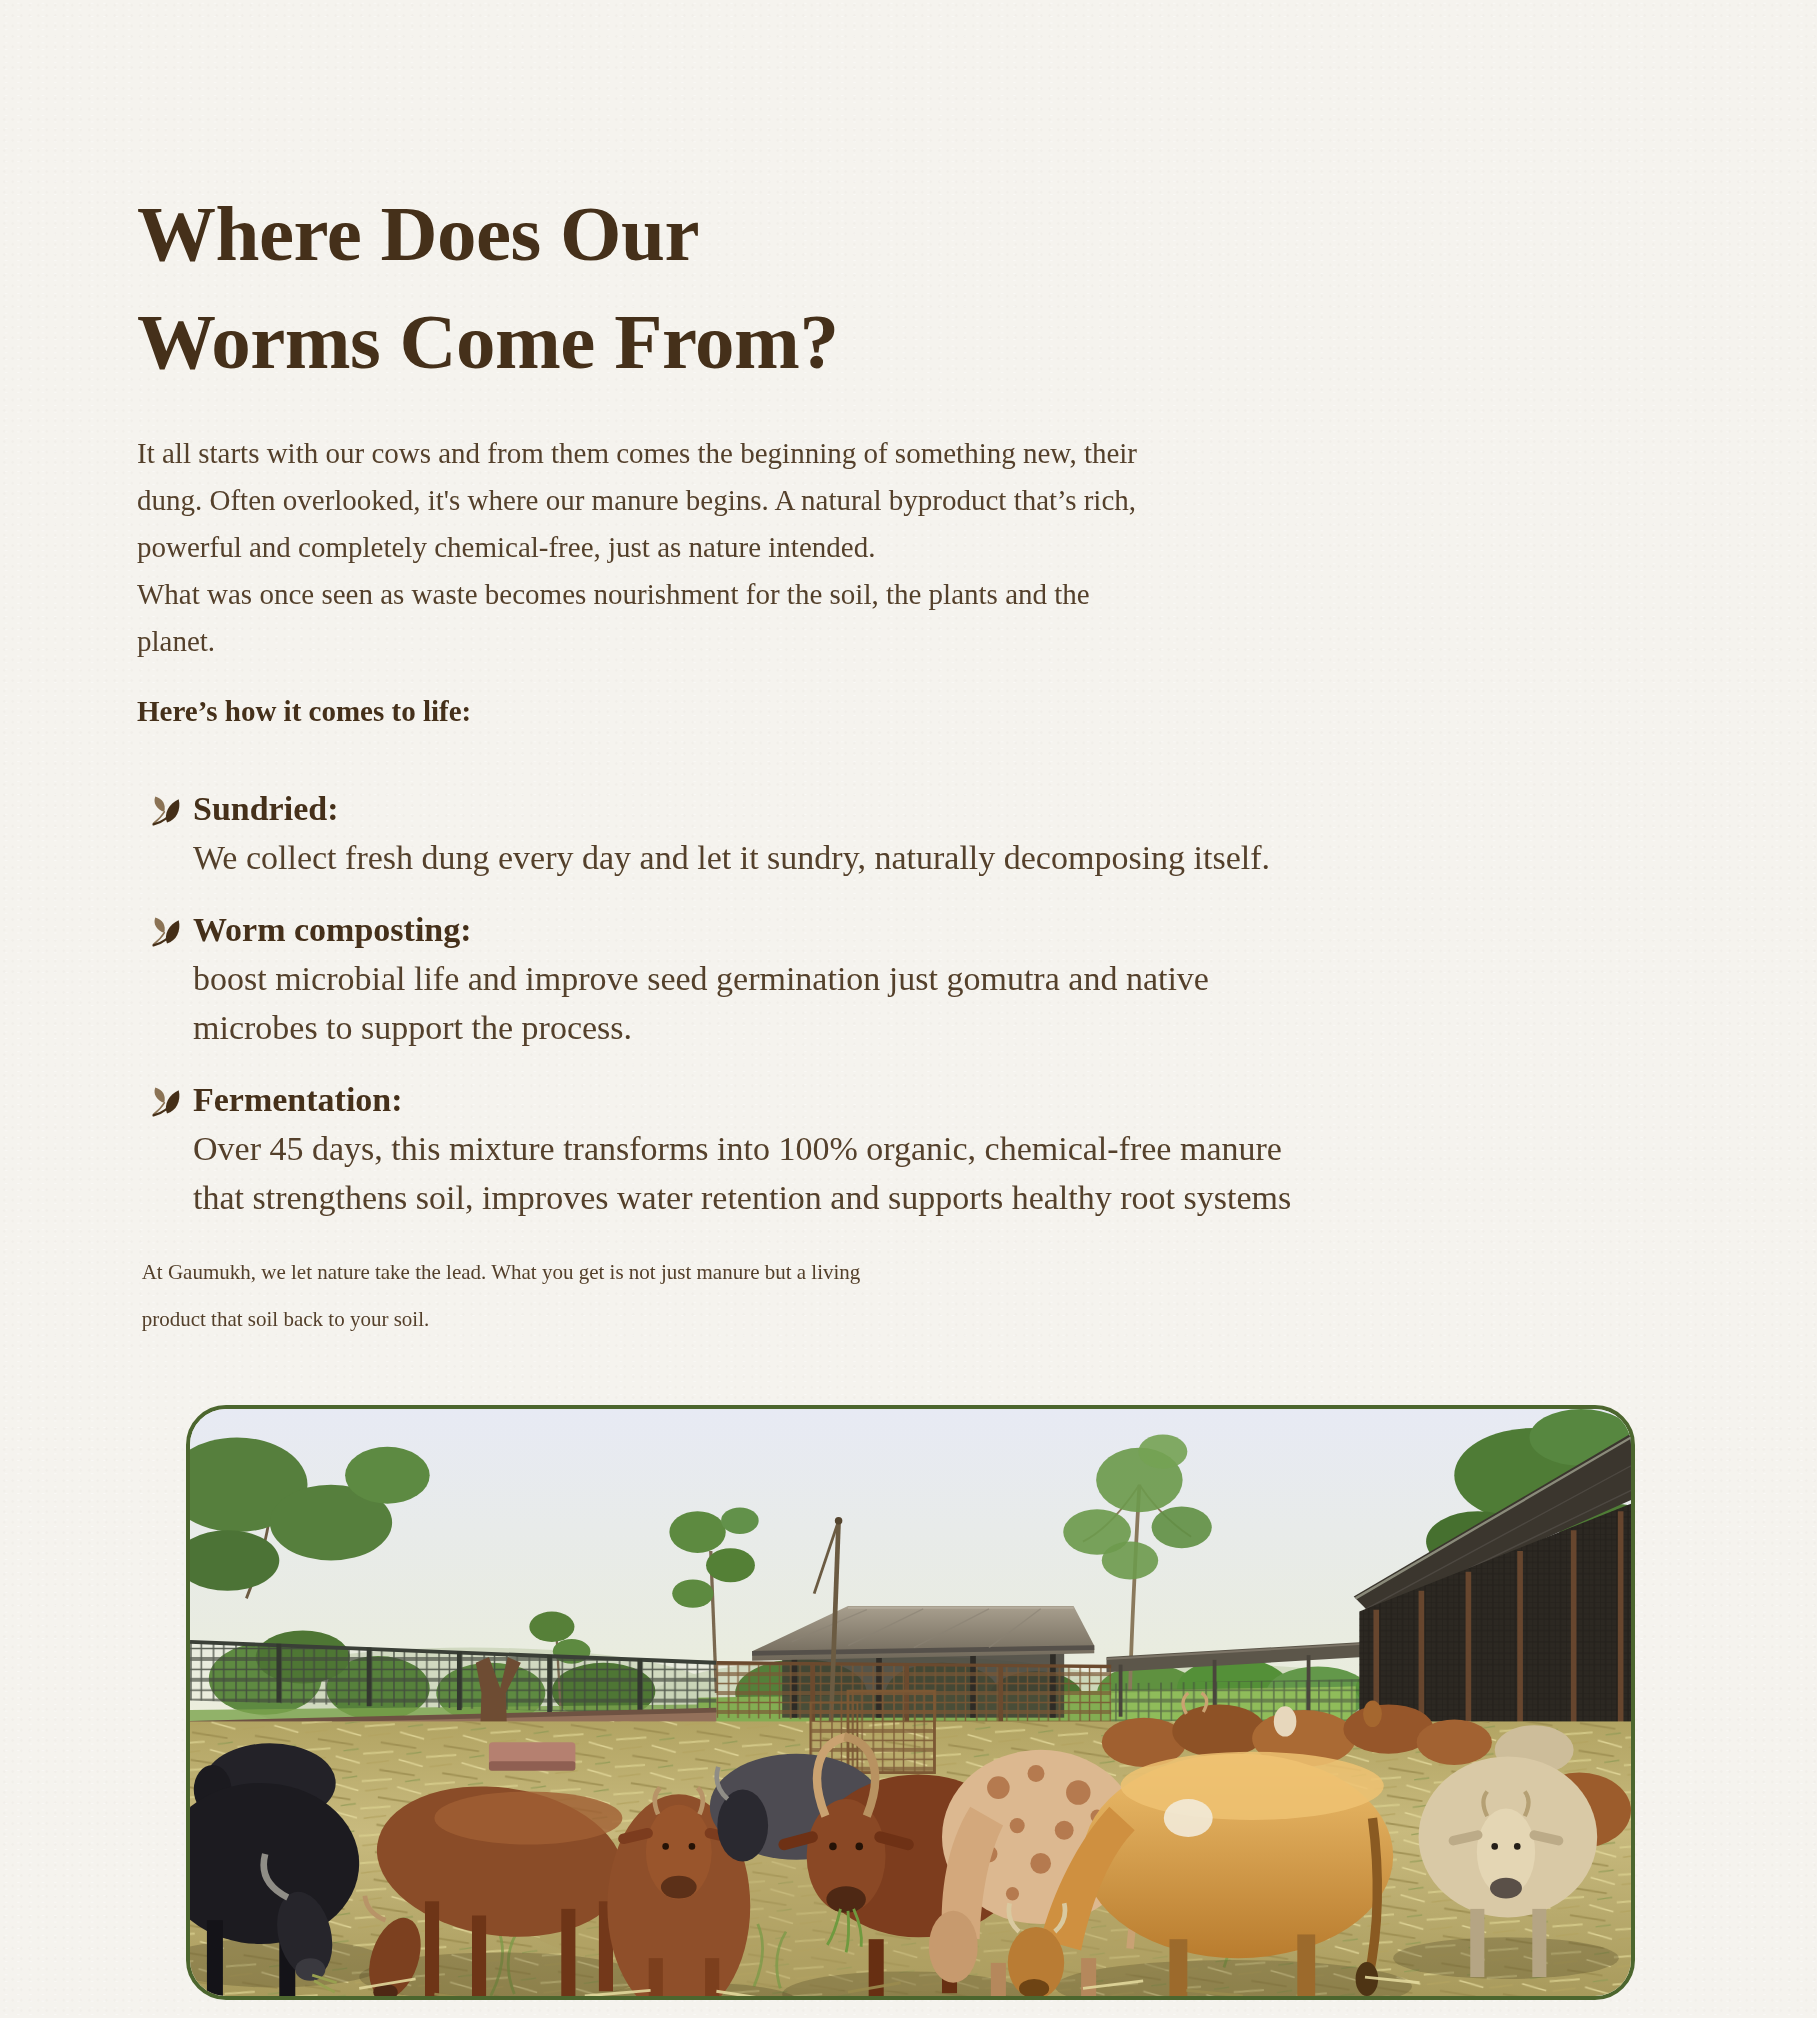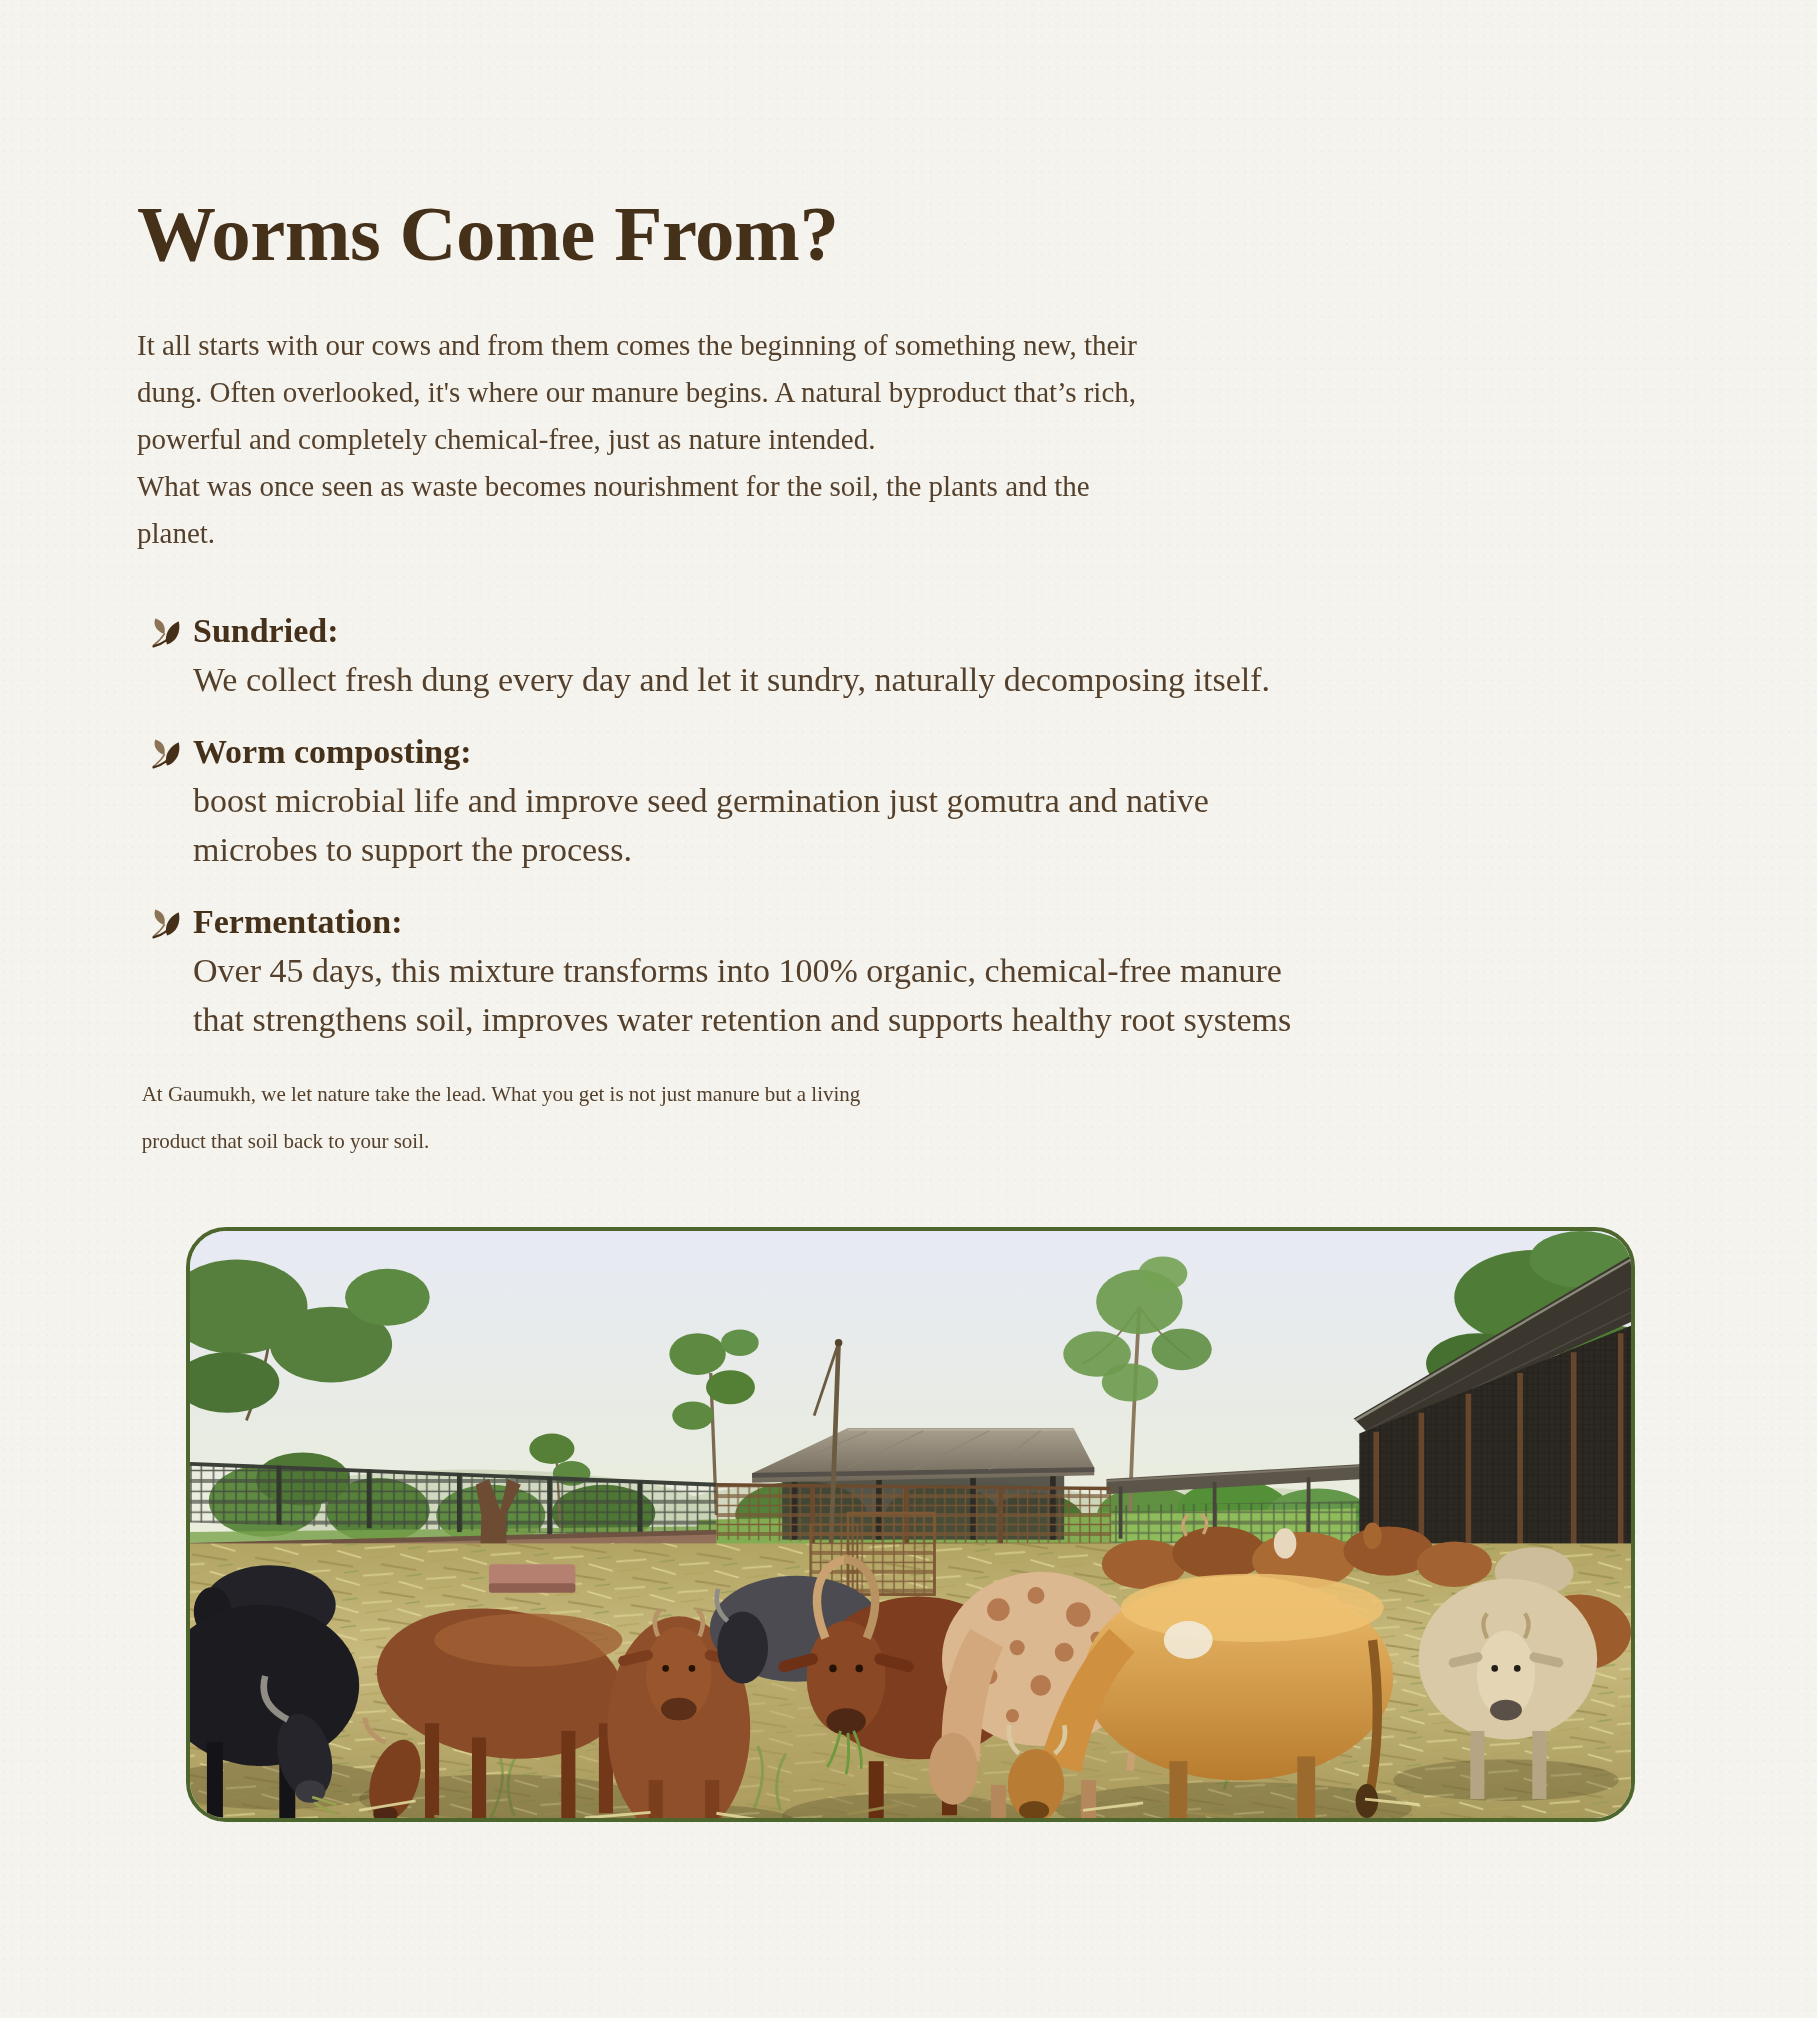--- a/index.html
+++ b/index.html
@@ -40,31 +40,33 @@
     background:#e9ecdf;
   }
   figure.photo svg { display:block; width:100%; height:100%; }
 </style>
 </head>
 <body>
 
 <main class="content">
 
   <h1 class="title">
+    <span class="h-line">Where Does Our</span>
     <span class="h-line">Worms Come From?</span>
   </h1>
 
   <div class="intro">
     <span class="t-line">It all starts with our cows and from them comes the beginning of something new, their</span>
     <span class="t-line">dung. Often overlooked, it's where our manure begins. A natural byproduct that’s rich,</span>
     <span class="t-line">powerful and completely chemical-free, just as nature intended.</span>
     <span class="t-line">What was once seen as waste becomes nourishment for the soil, the plants and the</span>
     <span class="t-line">planet.</span>
   </div>
 
+  <div class="subhead">Here’s how it comes to life:</div>
 
   <ul class="steps">
 
     <li>
       <span class="leaf">
         <svg viewBox="0 0 40 40" width="36" height="36">
           <path d="M7 5 C15 7 19 14 17 22 C9 20 4 12 7 5 Z" fill="#8b7355"></path>
           <path d="M17 22 C14 27 10 31 5 35" stroke="#8b7355" stroke-width="1.8" fill="none" stroke-linecap="round"></path>
           <path d="M33 8 C36 20 30 31 20 34 C16 24 22 13 33 8 Z" fill="#452f18"></path>
           <path d="M5 36 C13 34 23 28 30 17" stroke="#452f18" stroke-width="2.4" fill="none" stroke-linecap="round"></path>

